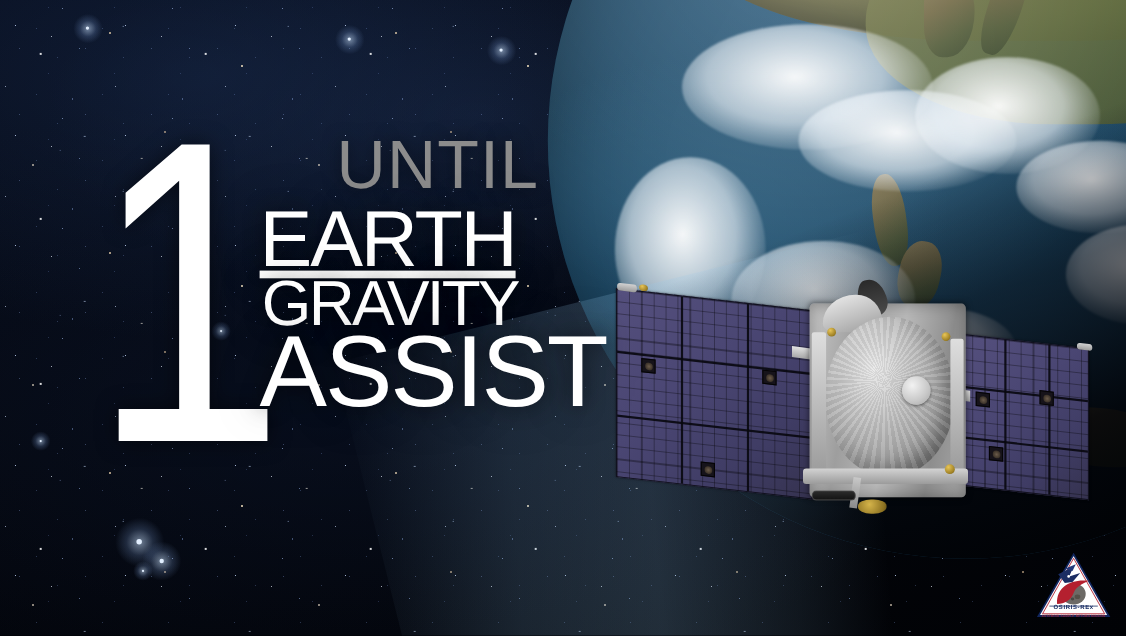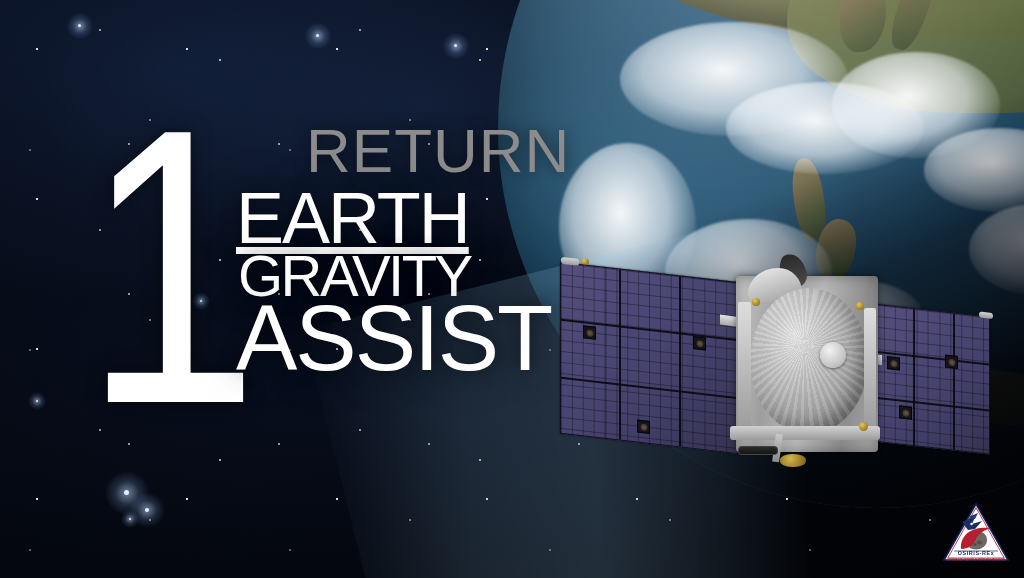--- a/index.html
+++ b/index.html
@@ -422,21 +422,21 @@
     <div id="tagsam">
       <div class="arm"></div>
       <div class="bar"></div>
       <div class="head"></div>
     </div>
   </div>
 
   <div id="headline">
     <div id="big-one">1</div>
     <div id="lines">
-      <span class="hl" id="hl-until">RETURN</span>
+      <span class="hl" id="hl-until">UNTIL</span>
       <span class="hl" id="hl-earth">EARTH</span>
       <span class="hl" id="hl-gravity">GRAVITY</span>
       <span class="hl" id="hl-assist">ASSIST</span>
     </div>
   </div>
 
   <div id="patch">
     <svg viewBox="0 0 68 62">
 
       <polygon points="34,2 66,58 2,58" fill="#f2f4f8" stroke="#11265e" stroke-width="1.6"></polygon>

